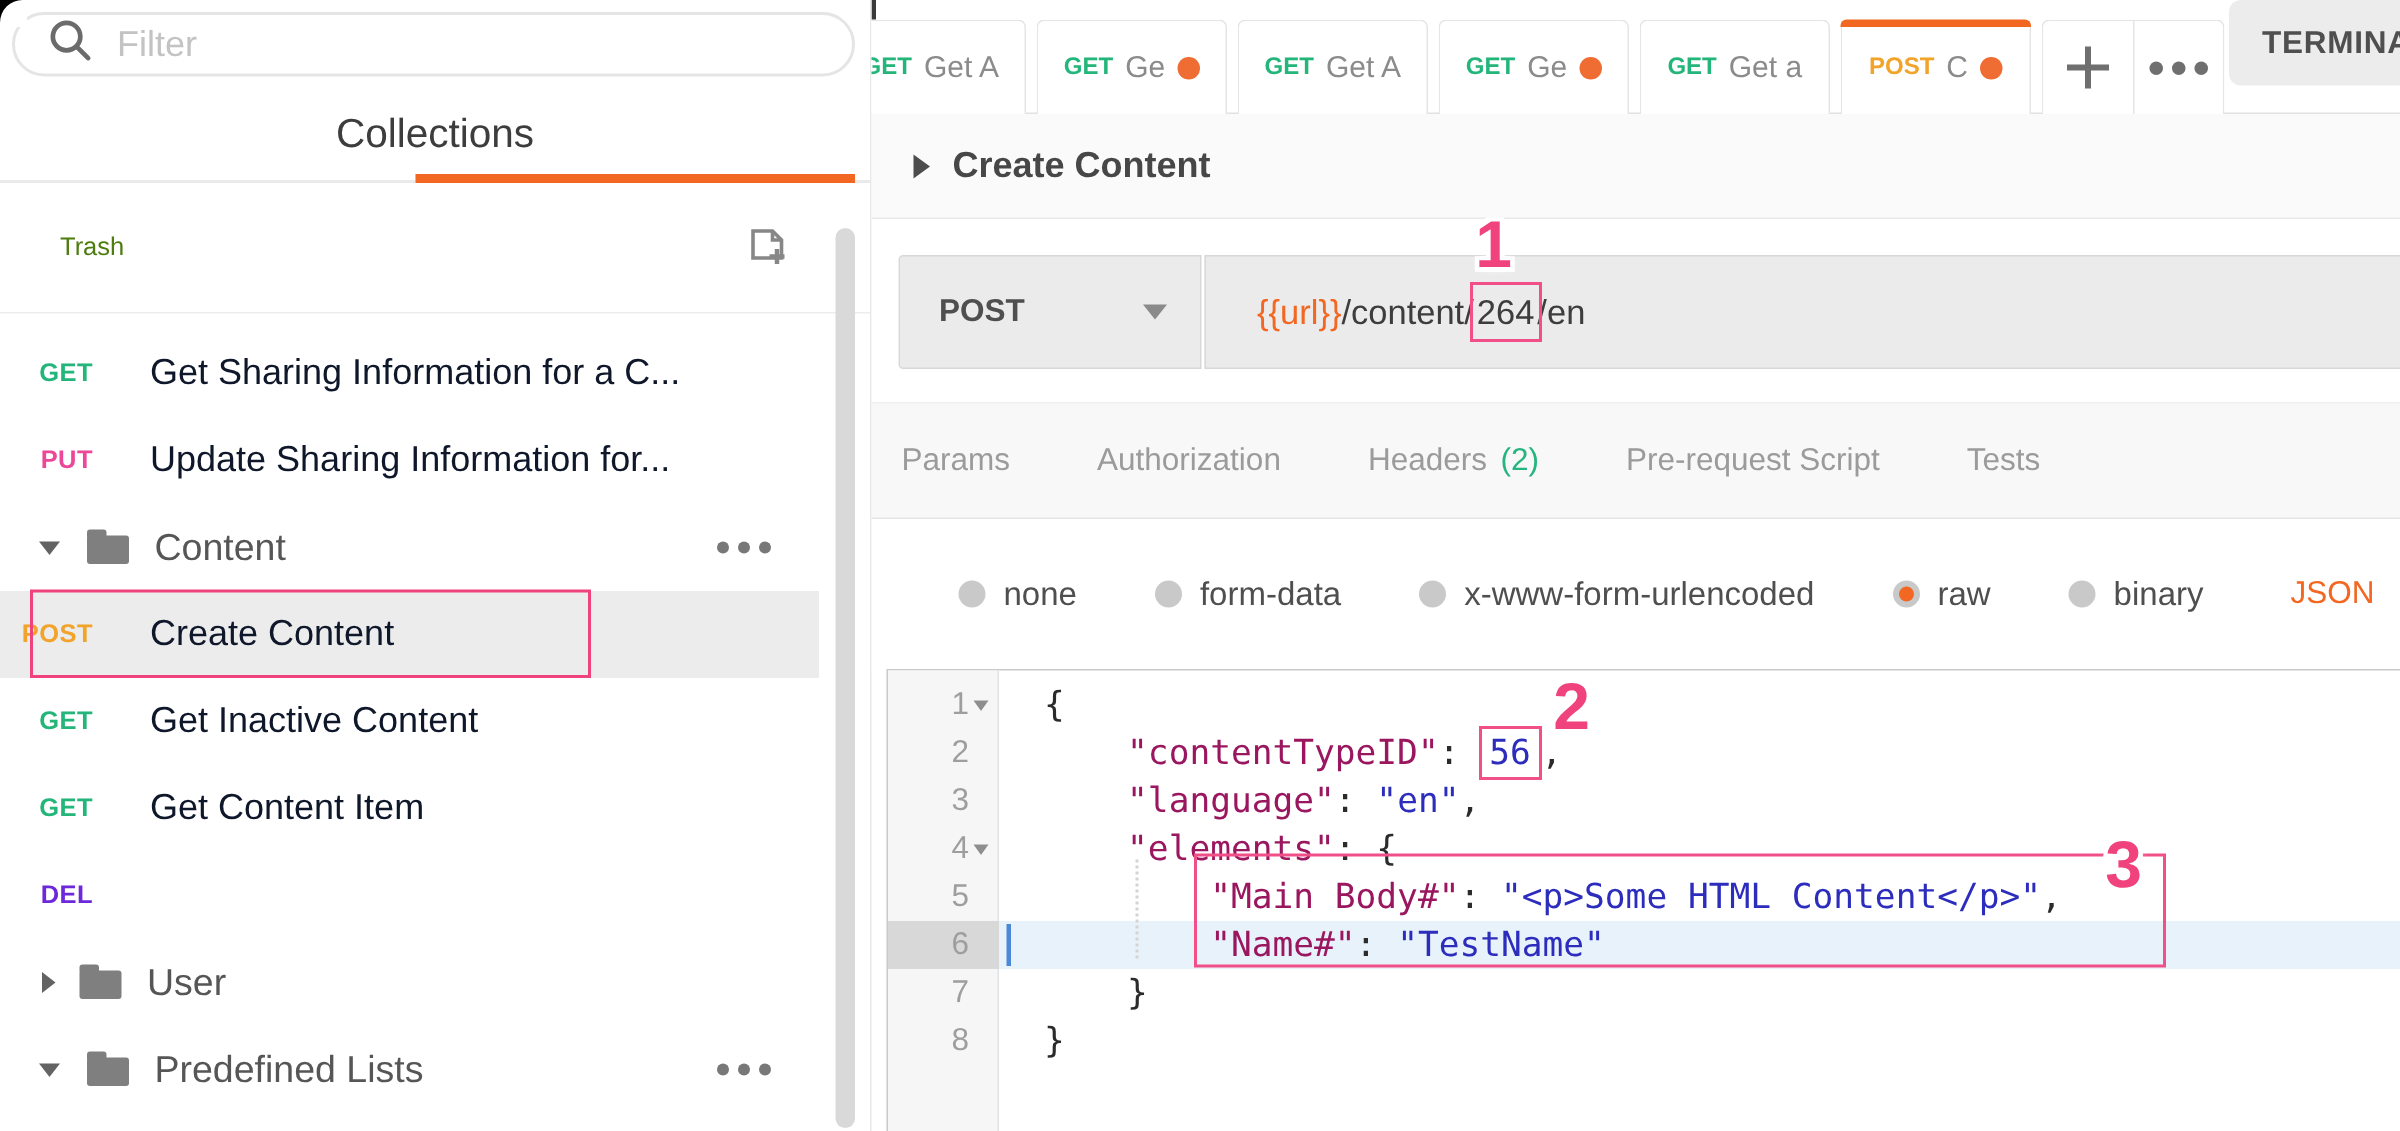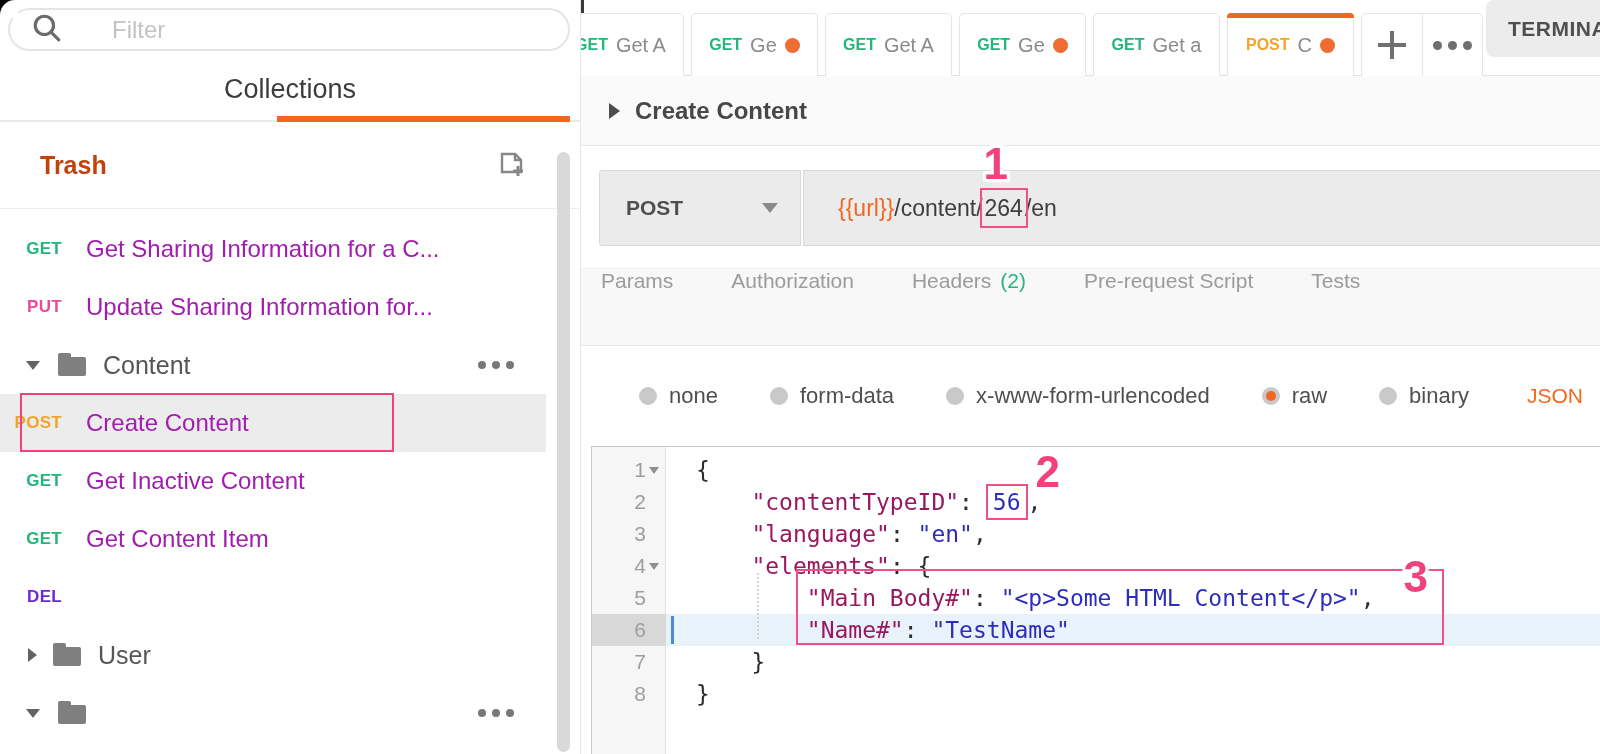--- a/index.html
+++ b/index.html
@@ -5,39 +5,39 @@
   * { margin:0; padding:0; box-sizing:border-box; }
   html,body { width:1600px; height:754px; }
   body { position:relative; overflow:hidden; background:#fff; font-family:"Liberation Sans",sans-serif; }
 
   
   .sb { position:absolute; left:0; top:0; width:580px; height:754px; background:#fff; }
   .corner { position:absolute; left:0; top:0; width:18px; height:18px; background:#000; z-index:9; }
   .corner::after { content:''; position:absolute; inset:0; background:#fff; border-top-left-radius:15px; }
 
   .sb-search { margin:8px 10px 0 8px; height:43px; border:2px solid #e5e5e5; border-radius:22px; display:flex; align-items:center; padding-left:20px; gap:14px; background:#fff; }
-  .sb-search input { border:none; outline:none; font-size:24px; color:#555; width:400px; font-family:"Liberation Sans",sans-serif; background:transparent;margin-left:34px; }
+  .sb-search input { border:none; outline:none; font-size:24px; color:#555; width:400px; font-family:"Liberation Sans",sans-serif; background:transparent; }
   .sb-search input::placeholder { color:#c3c3c3; }
 
   .sb-tabs { position:relative; height:64px; margin-top:7px; display:flex; border-bottom:2px solid #eaeaea; }
   .sb-tab { flex:1; display:flex; align-items:center; justify-content:center; font-size:27px; }
   .sb-tab.inactive { color:#a9a9a9; }
   .sb-tab.active { color:#3d3d3d; }
   .sb-underline { position:absolute; left:277px; width:293px; bottom:-2px; height:6px; background:#f26722; }
 
   .sb-trash { height:87px; display:flex; align-items:center; padding:0 0 0 40px; border-bottom:1px solid #ededed; }
-  .trash-label { color:#c2410c; font-size:25px;font-weight:bold; }
+  .trash-label { color:#4d7c0f; font-size:17px; }
   .trash-icon { margin-left:auto; margin-right:52px; }
 
   .sb-list { margin-top:11px; }
   .row { height:58px; display:flex; align-items:center; position:relative; }
   .hl { position:absolute; left:0; top:0; bottom:0; width:546px; background:#ececec; }
   .pinkbox { position:absolute; left:20px; top:-1px; width:374px; height:59px; border:2px solid #f0437e; z-index:3; }
   .badge { width:62px; text-align:right; font-size:17px; font-weight:700; letter-spacing:.3px; flex:none; z-index:1; }
-  .itemlabel { margin-left:24px; font-size:24px; color:#a21caf; z-index:1; white-space:nowrap; }
+  .itemlabel { margin-left:38px; font-size:24px; color:#0f172a; z-index:1; white-space:nowrap; }
   .m-get { color:#23b57a; } .m-put { color:#ec4899; } .m-post { color:#f2a32a; } .m-del { color:#6d28d9; }
 
   .caret-down { width:0; height:0; border-left:7px solid transparent; border-right:7px solid transparent; border-top:9px solid #636363; margin-left:26px; flex:none; }
   .caret-right { width:0; height:0; border-top:7px solid transparent; border-bottom:7px solid transparent; border-left:9px solid #636363; margin-left:28px; flex:none; }
   .folder-ico { width:28px; height:19px; background:#7f7f7f; border-radius:2px; position:relative; margin-left:18px; margin-top:2px; flex:none; }
   .folder-ico::before { content:''; position:absolute; top:-4px; left:0; width:13px; height:5px; background:#7f7f7f; border-radius:2px 2px 0 0; }
   .folderlabel { margin-left:17px; font-size:25px; color:#565656; }
   .dots { display:flex; gap:6px; margin-left:auto; margin-right:66px; }
   .dots i { width:8px; height:8px; border-radius:50%; background:#787878; }
   .sb-scrollbar { position:absolute; left:557px; top:152px; width:13px; height:600px; background:#d9d9d9; border-radius:7px; }
@@ -70,21 +70,21 @@
 
   .urlrow { position:absolute; left:0; top:146px; right:0; height:122px; background:#fff; }
   .methodbox { position:absolute; left:18px; top:24px; width:202px; height:76px; background:#ebebeb; border:1px solid #d8d8d8; border-radius:3px 0 0 3px; display:flex; align-items:center; padding:0 22px 0 26px; }
   .methodbox .mv { font-size:21px; font-weight:600; color:#4f4f4f; }
   .sel-caret { margin-left:auto; width:0; height:0; border-left:8px solid transparent; border-right:8px solid transparent; border-top:10px solid #8a8a8a; }
   .urlbox { position:absolute; left:222px; top:24px; width:860px; height:76px; background:#ebebeb; border:1px solid #d8d8d8; display:flex; align-items:center; padding-left:34px; font-size:23px; color:#3d3d3d; white-space:pre; }
   .urlvar { color:#f26722; }
   .idbox { display:inline-block; border:2px solid #f05087; padding:6px 3px; margin:-8px -3px; position:relative; line-height:24px; }
 
   .reqtabs { position:absolute; left:0; top:268px; right:0; height:78px; background:#f8f8f8; border-top:1px solid #f0f0f0; border-bottom:1px solid #e6e6e6; display:flex; align-items:stretch; padding-left:20px; gap:58px; white-space:nowrap; }
-  .rtab { display:flex; align-items:flex-start; gap:9px; font-size:21px; color:#9b9b9b; position:relative; }
+  .rtab { display:flex; align-items:center; gap:9px; font-size:21px; color:#9b9b9b; position:relative; }
   .rtab .cnt { color:#26b47f; }
   .rtab.active { color:#3f3f3f; }
   .rtab.active::after { content:''; position:absolute; left:-14px; right:-14px; bottom:0; height:6px; background:#f26722; }
   .greendot { width:13px; height:13px; border-radius:50%; background:#26b47f; }
 
   .bodytype { position:absolute; left:0; top:346px; right:0; height:100px; background:#fff; display:flex; align-items:center; padding-left:58px; gap:52px; white-space:nowrap; }
   .bt { display:flex; align-items:center; gap:12px; font-size:22px; color:#4f4f4f; }
   .radio { width:18px; height:18px; border-radius:50%; background:#c9c9c9; position:relative; flex:none; }
   .radio.sel::after { content:''; position:absolute; inset:4px; border-radius:50%; background:#f26722; }
   .jsonlbl { font-size:21px; color:#f26722; margin-left:6px; }
@@ -181,20 +181,21 @@
       <span class="badge m-del">DEL</span>
     </div>
     <div class="row">
       <span class="caret-right"></span>
       <span class="folder-ico" style="margin-left:16px;"></span>
       <span class="folderlabel">User</span>
     </div>
     <div class="row">
       <span class="caret-down"></span>
       <span class="folder-ico"></span>
+      <span class="folderlabel">Predefined Lists</span>
       <span class="dots">
           <i></i>
           <i></i>
           <i></i>
         </span>
     </div>
   </div>
 
   <div class="sb-scrollbar"></div>
 </aside>

